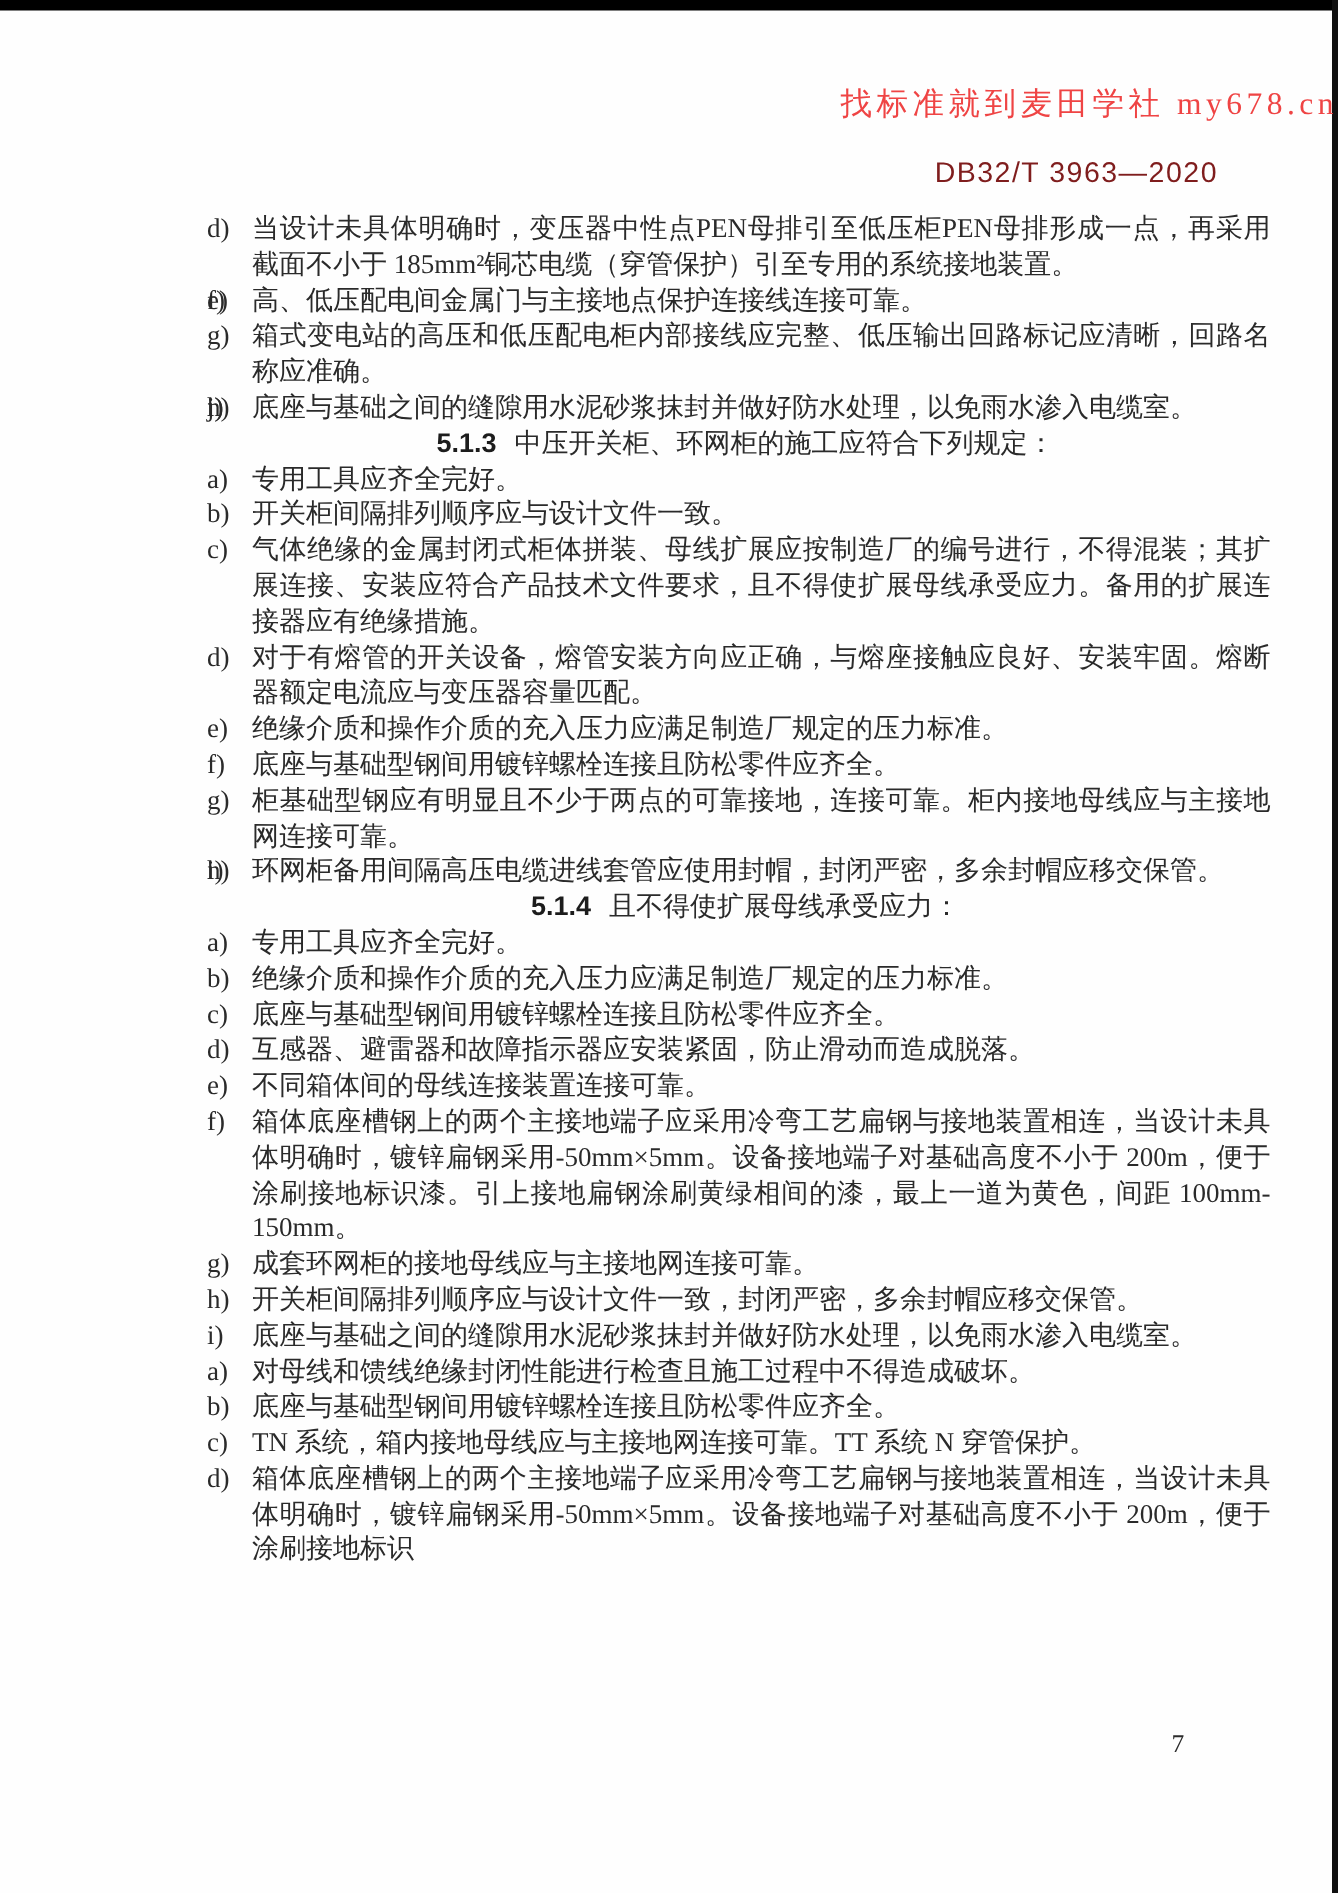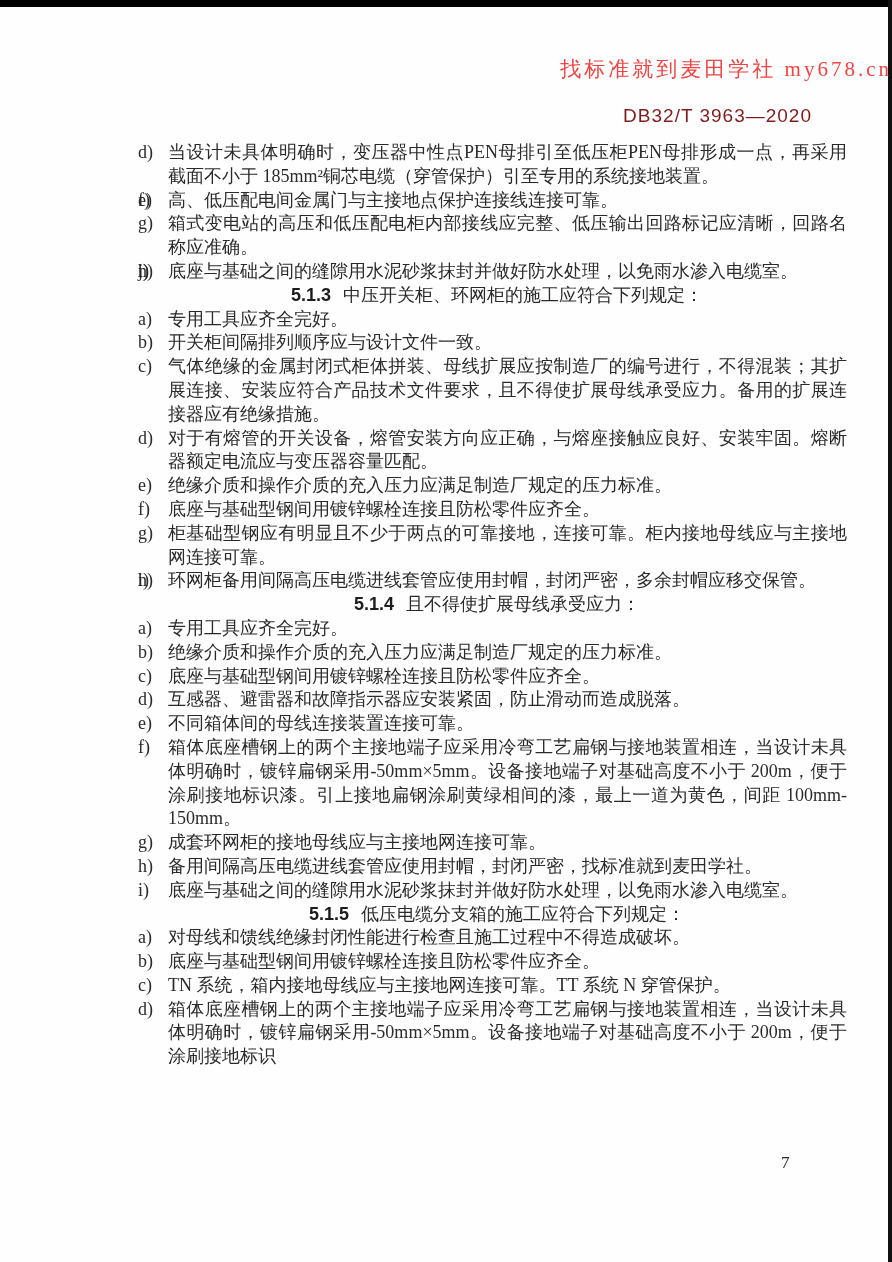--- a/index.html
+++ b/index.html
@@ -102,22 +102,21 @@
       <div class="list-item"><span class="item-label">h)</span></div>
       <div class="list-item"><span class="item-label">i)</span><span class="item-text">环网柜备用间隔高压电缆进线套管应使用封帽，封闭严密，多余封帽应移交保管。</span></div>
       <div class="section-heading"><span class="section-number">5.1.4</span><span class="section-title">且不得使扩展母线承受应力：</span></div>
       <div class="list-item"><span class="item-label">a)</span><span class="item-text">专用工具应齐全完好。</span></div>
       <div class="list-item"><span class="item-label">b)</span><span class="item-text">绝缘介质和操作介质的充入压力应满足制造厂规定的压力标准。</span></div>
       <div class="list-item"><span class="item-label">c)</span><span class="item-text">底座与基础型钢间用镀锌螺栓连接且防松零件应齐全。</span></div>
       <div class="list-item"><span class="item-label">d)</span><span class="item-text">互感器、避雷器和故障指示器应安装紧固，防止滑动而造成脱落。</span></div>
       <div class="list-item"><span class="item-label">e)</span><span class="item-text">不同箱体间的母线连接装置连接可靠。</span></div>
       <div class="list-item"><span class="item-label">f)</span><span class="item-text">箱体底座槽钢上的两个主接地端子应采用冷弯工艺扁钢与接地装置相连，当设计未具体明确时，镀锌扁钢采用-50mm×5mm。设备接地端子对基础高度不小于 200m，便于涂刷接地标识漆。引上接地扁钢涂刷黄绿相间的漆，最上一道为黄色，间距 100mm-150mm。</span></div>
       <div class="list-item"><span class="item-label">g)</span><span class="item-text">成套环网柜的接地母线应与主接地网连接可靠。</span></div>
-      <div class="list-item"><span class="item-label">h)</span><span class="item-text">备用间隔高压电缆进线套管应使用封帽，封闭严密，找标准就到麦田学社。</span></div>
+      <div class="list-item"><span class="item-label">h)</span><span class="item-text">开关柜间隔排列顺序应与设计文件一致，封闭严密，多余封帽应移交保管。</span></div>
       <div class="list-item"><span class="item-label">i)</span><span class="item-text">底座与基础之间的缝隙用水泥砂浆抹封并做好防水处理，以免雨水渗入电缆室。</span></div>
-      <div class="section-heading"><span class="section-number">5.1.5</span><span class="section-title">低压电缆分支箱的施工应符合下列规定：</span></div>
       <div class="list-item"><span class="item-label">a)</span><span class="item-text">对母线和馈线绝缘封闭性能进行检查且施工过程中不得造成破坏。</span></div>
       <div class="list-item"><span class="item-label">b)</span><span class="item-text">底座与基础型钢间用镀锌螺栓连接且防松零件应齐全。</span></div>
       <div class="list-item"><span class="item-label">c)</span><span class="item-text">TN 系统，箱内接地母线应与主接地网连接可靠。TT 系统 N 穿管保护。</span></div>
       <div class="list-item"><span class="item-label">d)</span><span class="item-text">箱体底座槽钢上的两个主接地端子应采用冷弯工艺扁钢与接地装置相连，当设计未具体明确时，镀锌扁钢采用-50mm×5mm。设备接地端子对基础高度不小于 200m，便于涂刷接地标识</span></div>
     </div>
   <div class="page-number">7</div>
 </div>
 
 </body></html>

